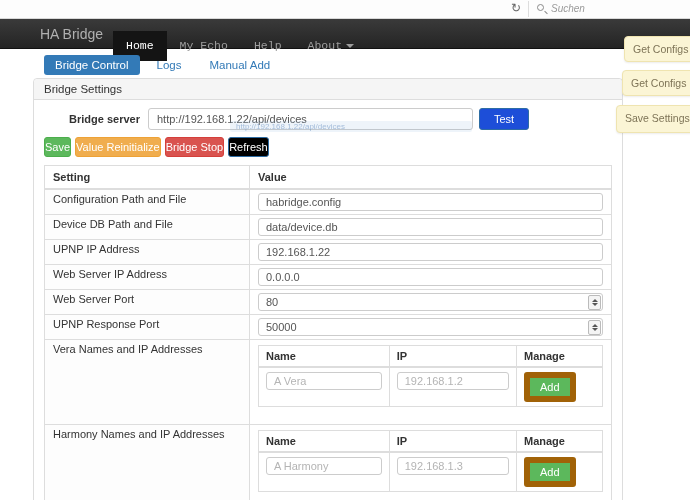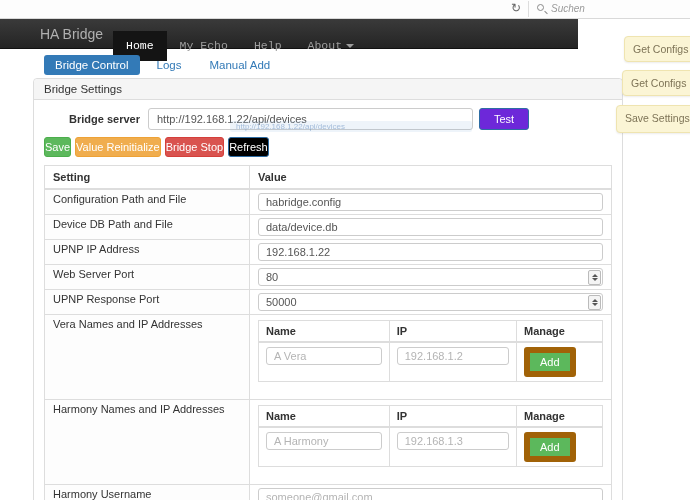--- a/index.html
+++ b/index.html
@@ -14,21 +14,21 @@
     text-align:center; line-height:17px; font-size:12px; color:#666; cursor:pointer; }
   .chrome-sep { position:absolute; left:528px; top:1px; width:1px; height:16px; background:#ddd; }
   .search-zone { position:absolute; left:529px; top:0; right:0; height:18px; }
   .mag { position:absolute; left:8px; top:4px; width:7px; height:7px;
     border:1px solid #8a8a8a; border-radius:50%; }
   .mag::after { content:""; position:absolute; left:6px; top:7px; width:4px; height:1px;
     background:#8a8a8a; transform:rotate(45deg); }
   .search-ph { position:absolute; left:22px; top:3px; font-style:italic; color:#9a9a9a; font-size:10px; }
 
   
-  .navbar { position:absolute; top:19px; left:0; width:578px; height:30px;
+  .navbar { position:absolute; top:19px; left:0; width:690px; height:30px;
     background:linear-gradient(#3a3a3a,#242424); border-bottom:1px solid #111; }
   .brand { position:absolute; left:40px; top:0; line-height:30px; font-size:14px; color:#b0b0b0; cursor:pointer; }
   .nav-items { position:absolute; left:113px; top:12px; height:30px; display:flex;font-family:Liberation Mono, monospace; }
   .nav-item { padding:0 13px; line-height:30px; font-size:11.5px; color:#9d9d9d; cursor:pointer; }
   .nav-item.active { background:#141414; color:#fff; }
   .caret { display:inline-block; margin-left:4px; vertical-align:middle;
     border-top:4px solid #9d9d9d; border-left:4px solid transparent; border-right:4px solid transparent; }
 
   
   .tabs { position:absolute; top:55px; left:44px; display:flex; gap:6px; }
@@ -43,21 +43,21 @@
   .panel-body { padding:6px 10px 0 10px; }
 
   
   .bs-row { position:relative; display:flex; align-items:center; margin-top:2px; }
   .bs-label { width:104px; text-align:right; padding-right:8px; font-weight:bold; font-size:11px; }
   .bs-input { width:325px; height:22px; border:1px solid #ccc; border-radius:3px;
     padding:0 8px; font-size:11px; color:#555; font-family:"Liberation Sans",sans-serif; }
   .ghost { position:absolute; left:186px; top:13px; width:242px; height:11px;
     background:rgba(120,170,220,0.13); border-radius:2px; overflow:hidden;
     font-size:8px; line-height:11px; padding-left:6px; color:rgba(70,120,180,0.45); pointer-events:none; }
-  .test-btn { margin-left:6px; width:50px; height:22px; background:#6d28d9; border:1px solid #2e6da4;
+  .test-btn { margin-left:6px; width:50px; height:22px; background:#1d4ed8; border:1px solid #2e6da4;
     border-radius:3px; color:#fff; font-size:11px; cursor:pointer; }
 
   
   .actions { display:flex; gap:4px; margin-top:7px; }
   .btn { padding:3px 0; border-radius:3px; font-size:11px; color:#fff; cursor:pointer; border:1px solid; height:20px; line-height:13px; }
   .btn-green  { background:#5cb85c; border-color:#4cae4c; }
   .btn-orange { background:#f0ad4e; border-color:#eea236; }
   .btn-red    { background:#d9534f; border-color:#d43f3a; }
   .btn-blue   { background:#000000; border-color:#2e6da4; }
 
@@ -157,20 +157,24 @@
       <tr>
         <td class="lbl">Device DB Path and File</td>
         <td><input class="cell-input" value="data/device.db" style=""></td>
       </tr>
 
       <tr>
         <td class="lbl">UPNP IP Address</td>
         <td><input class="cell-input" value="192.168.1.22" style=""></td>
       </tr>
 
+      <tr>
+        <td class="lbl">Web Server IP Address</td>
+        <td><input class="cell-input" value="0.0.0.0" style=""></td>
+      </tr>
 
       <tr>
         <td class="lbl">Web Server Port</td>
         <td>
               <div class="num-wrap">
               <input class="cell-input" value="80" style="">
               <span class="spin"></span>
             </div>
             </td>
       </tr>

